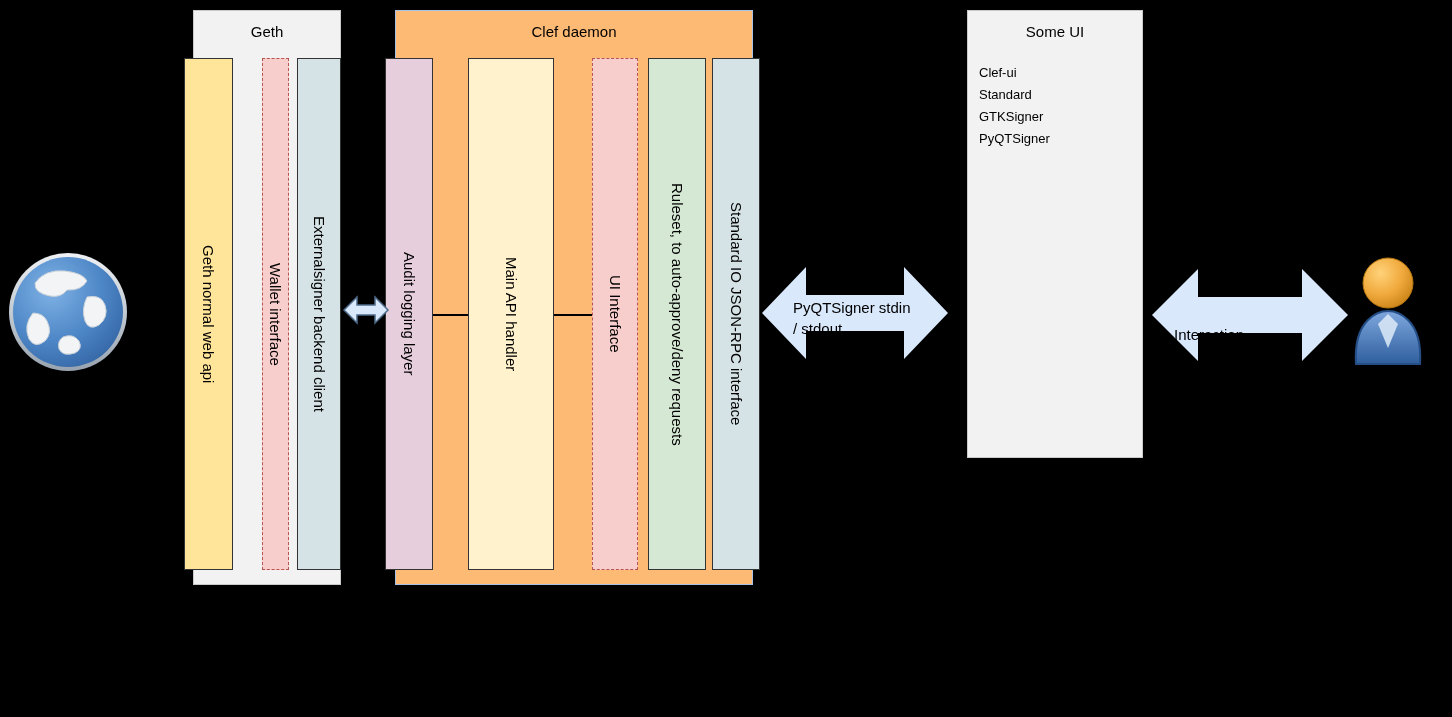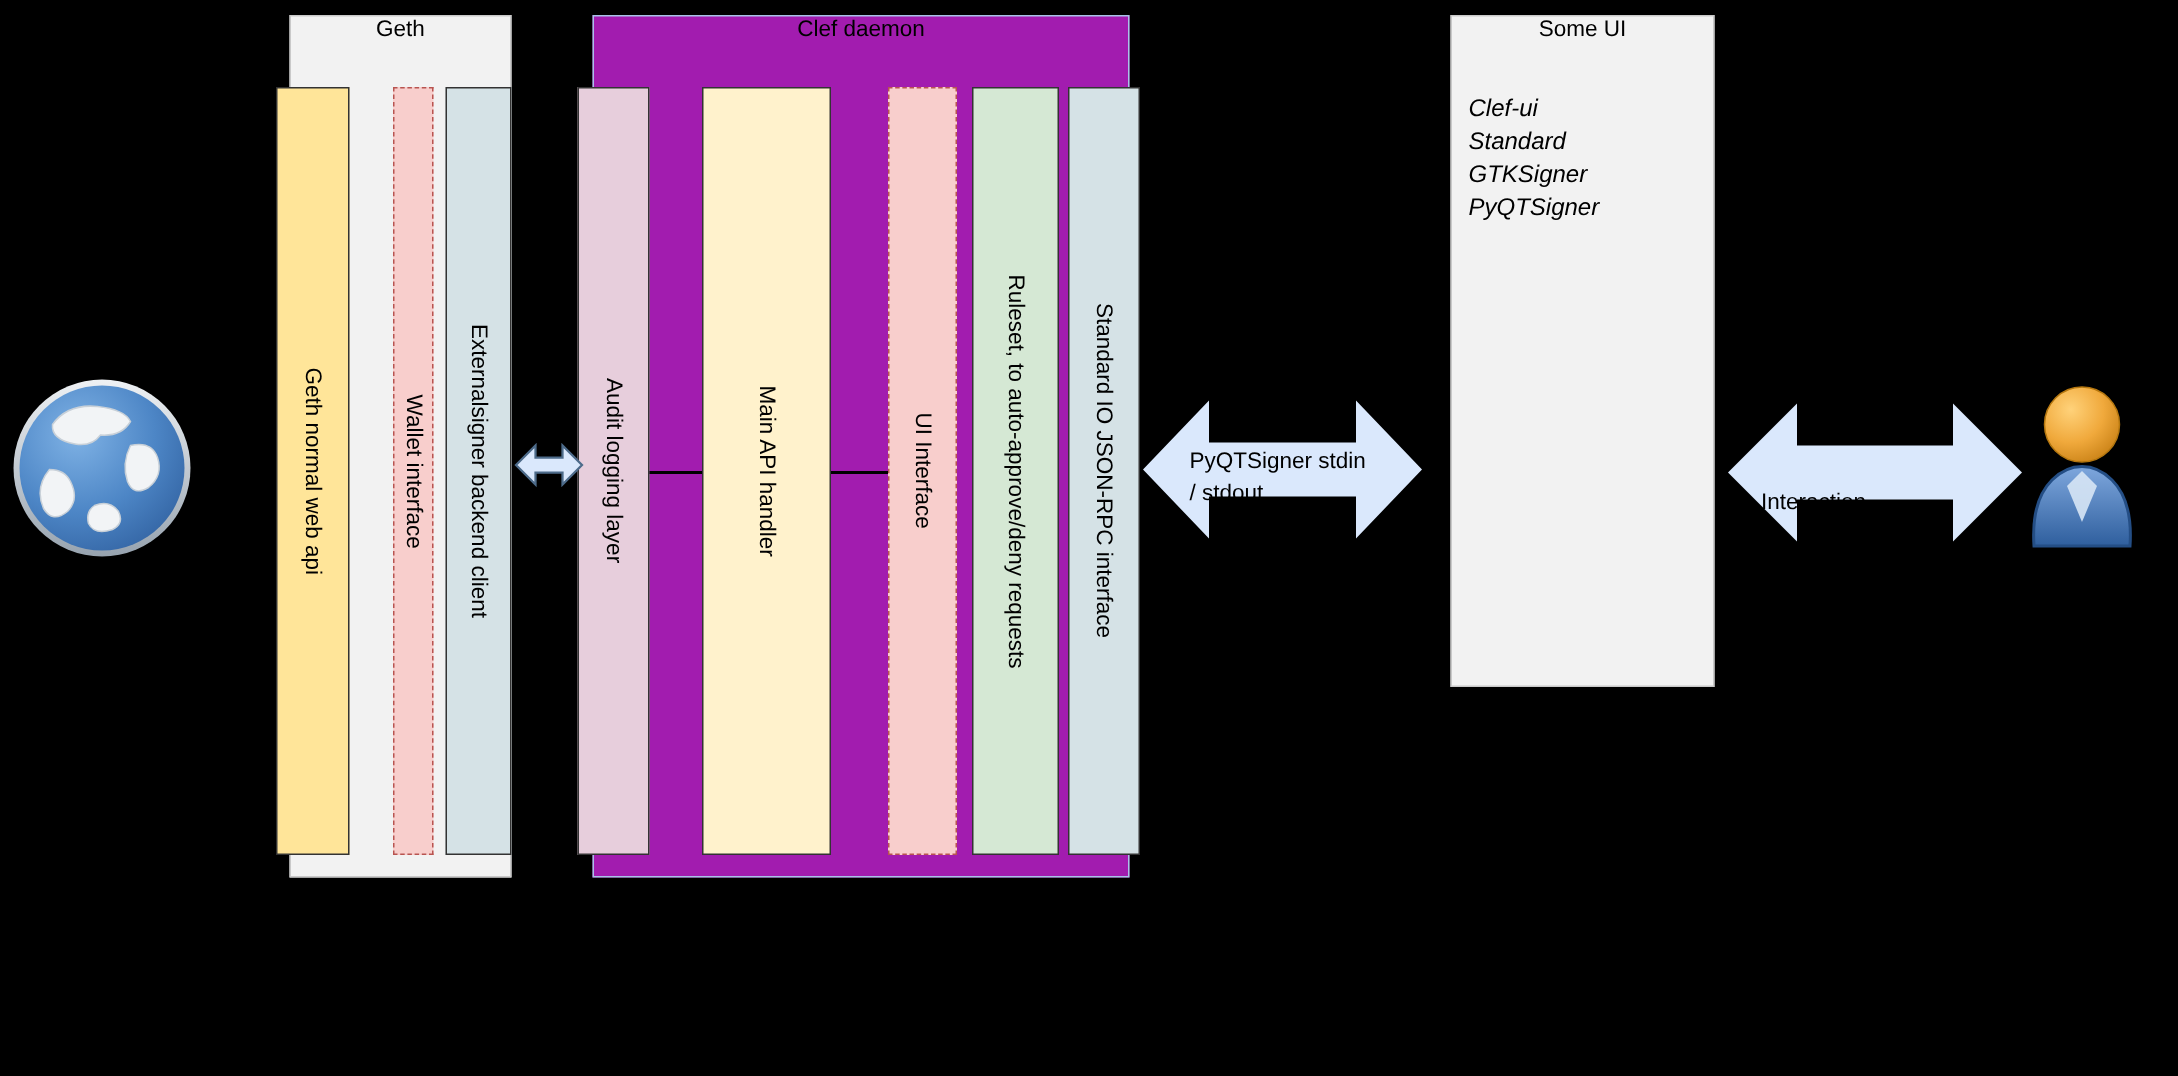--- a/index.html
+++ b/index.html
@@ -11,25 +11,25 @@
     overflow:hidden;
     color:#000;
   }
   .stage { position:absolute; inset:0; width:1452px; height:717px; }
 
   .container {
     position:absolute;
     z-index:1;
   }
   .container.gray  { background:#f2f2f2; border:1px solid #c9c9c9; }
-  .container.blue  { background:#a21caf; border:1px solid #a9c2e8; }
+  .container.blue  { background:#fdba74; border:1px solid #a9c2e8; }
 
   .container-title {
     text-align:center;
-    padding-top:0;
+    padding-top:12px;
     font-size:15px;
     color:#000;
     user-select:none;
   }
 
   .bar {
     position:absolute;
     z-index:2;
     border:1px solid #333;
     display:flex;
@@ -64,24 +64,23 @@
     z-index:5;
     font-size:15px;
     line-height:21px;
     color:#000;
     white-space:pre-line;
   }
 
   .ui-list {
     position:absolute;
     z-index:2;
-    font-size:16px;
+    font-size:13px;
     line-height:22px;
     color:#000;
-    font-style:italic;
   }
 
   .icon-wrap {
     position:absolute;
     z-index:2;
   }
 </style>
 </head>
 <body>
 

